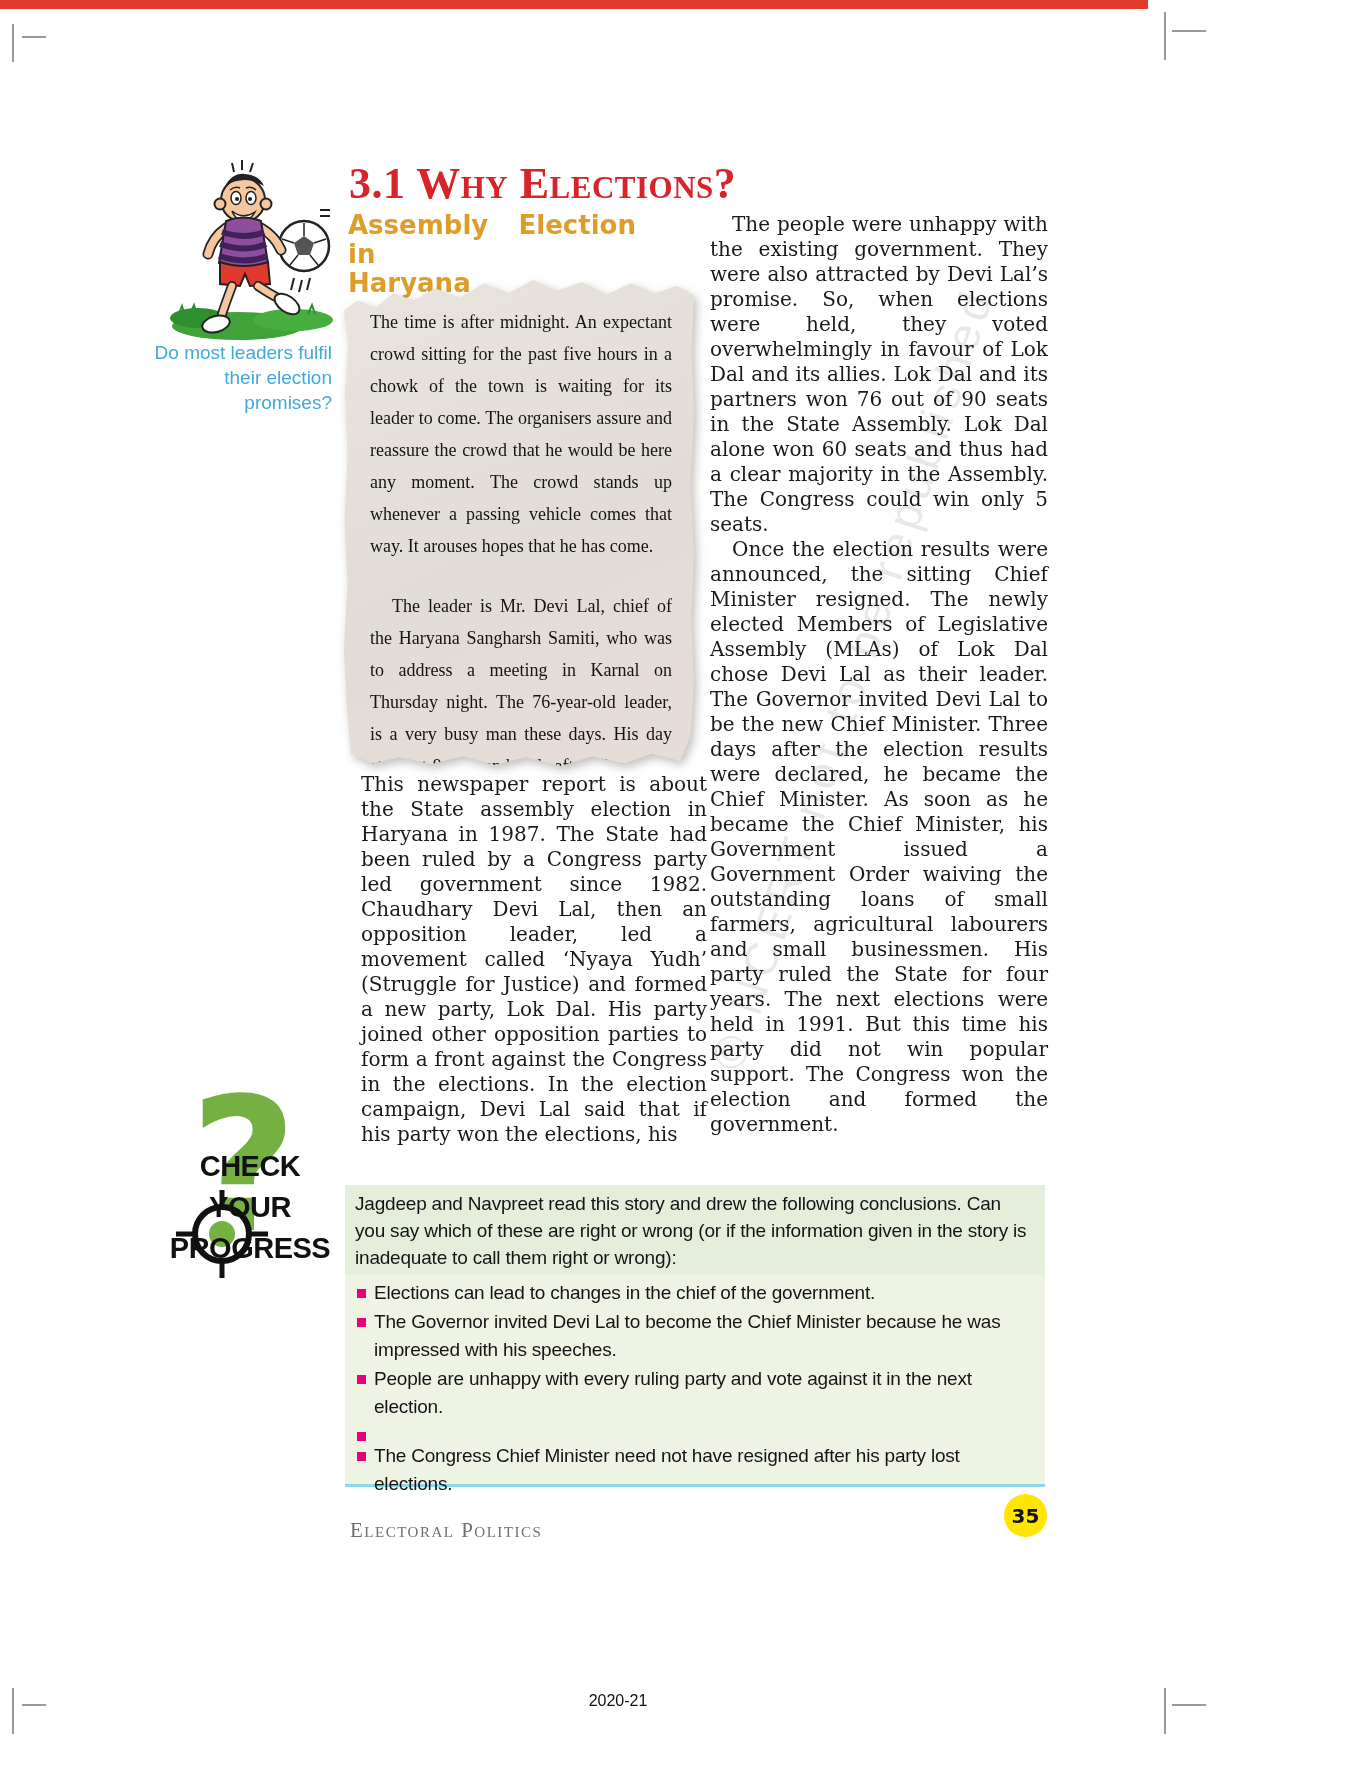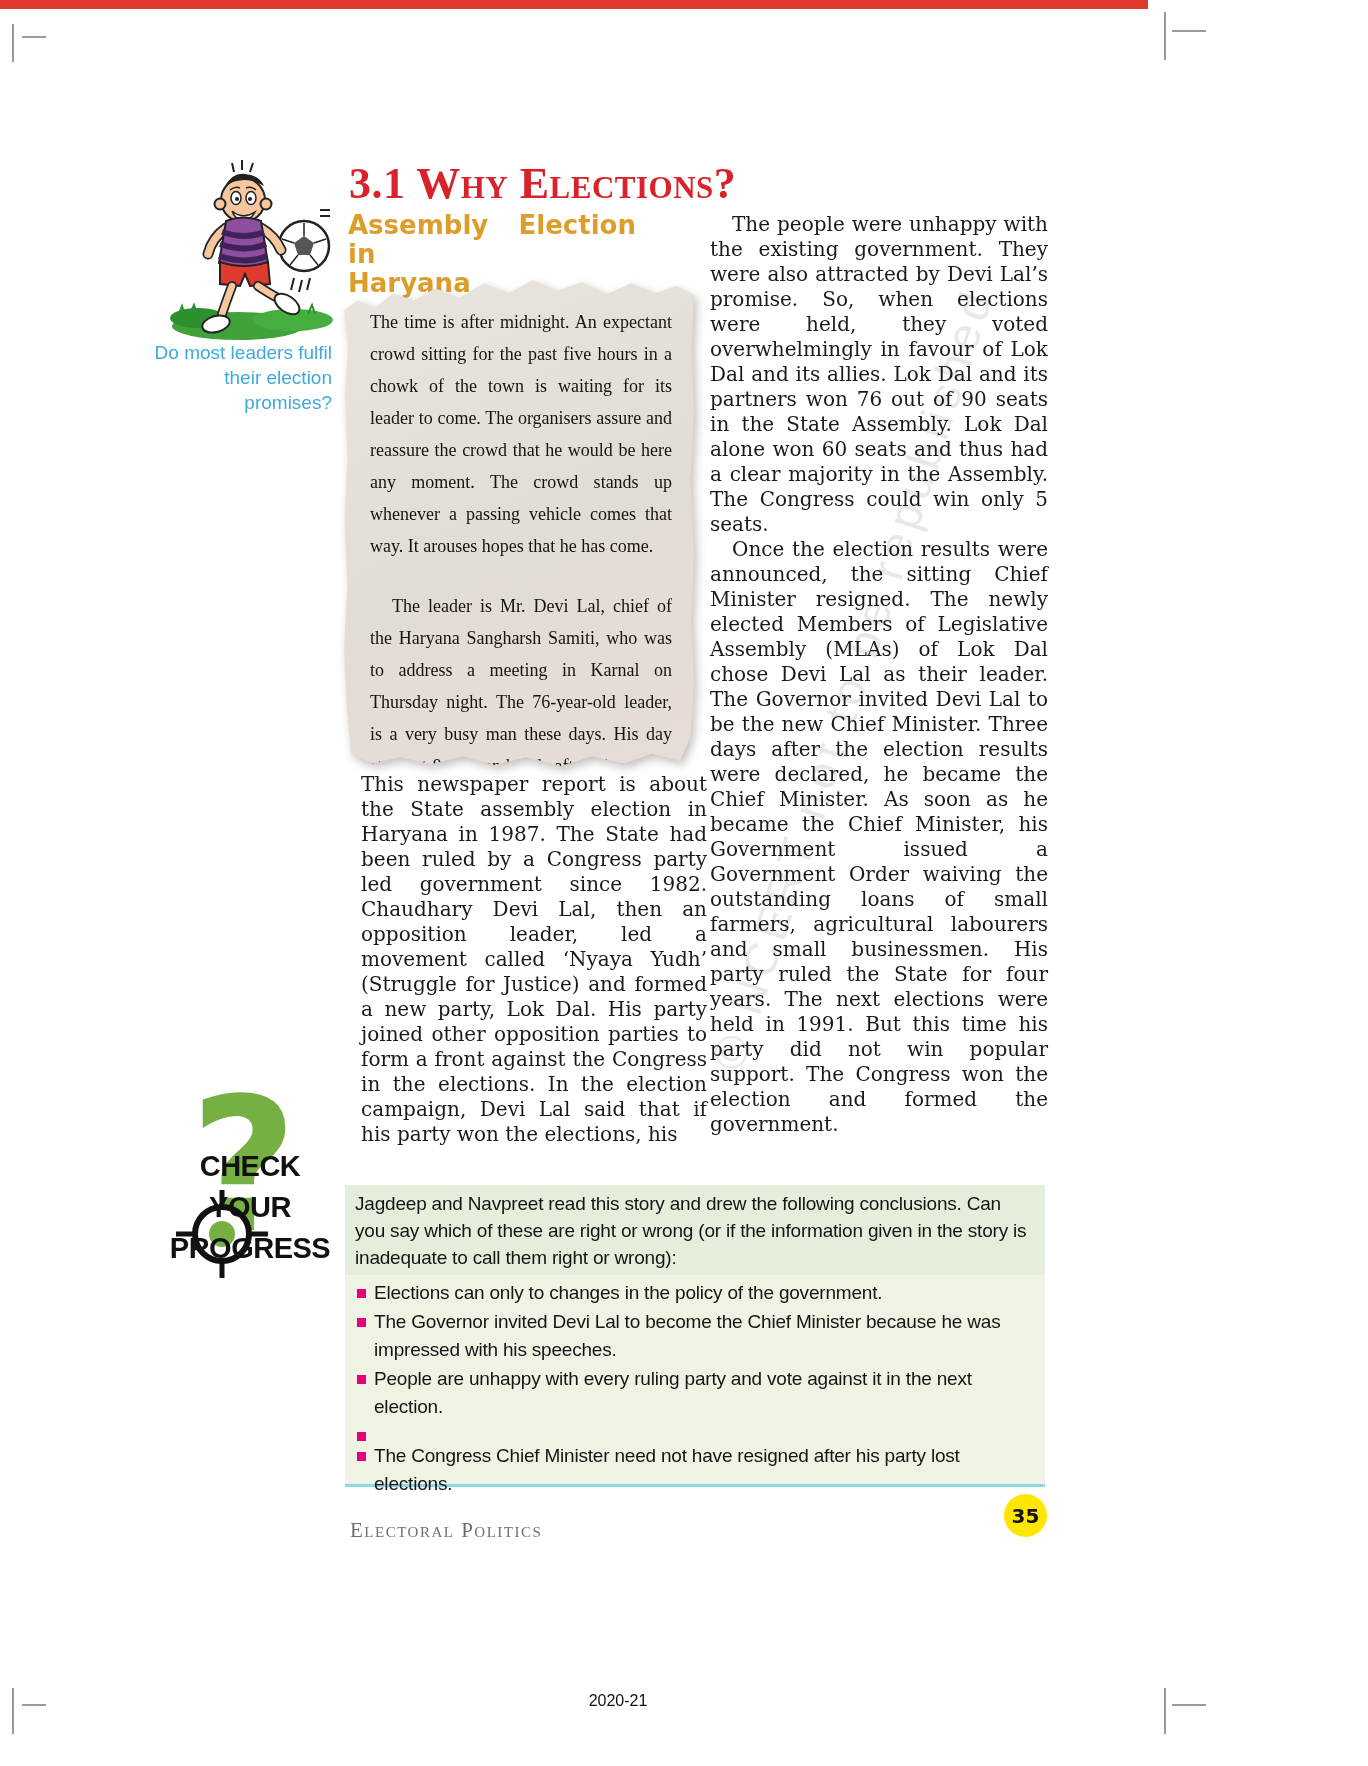--- a/index.html
+++ b/index.html
@@ -177,21 +177,21 @@
     <div>CHECK</div>
     <div>YOUR</div>
     <div>PROGRESS</div>
   </div>
 
   <div class="cyp-box">
     <p class="cyp-intro">Jagdeep and Navpreet read this story and drew the following conclusions. Can you say which of these are right or wrong (or if the information given in the story is inadequate to call them right or wrong):</p>
     <ul class="cyp-list">
       <li>
           <span class="bullet"></span>
-          <span>Elections can only to changes in the policy of the government.</span>
+          <span>Elections can lead to changes in the chief of the government.</span>
         </li>
       <li>
           <span class="bullet"></span>
           <span>The Governor invited Devi Lal to become the Chief Minister because he was impressed with his speeches.</span>
         </li>
       <li>
           <span class="bullet"></span>
           <span>People are unhappy with every ruling party and vote against it in the next election.</span>
         </li>
       <li>

